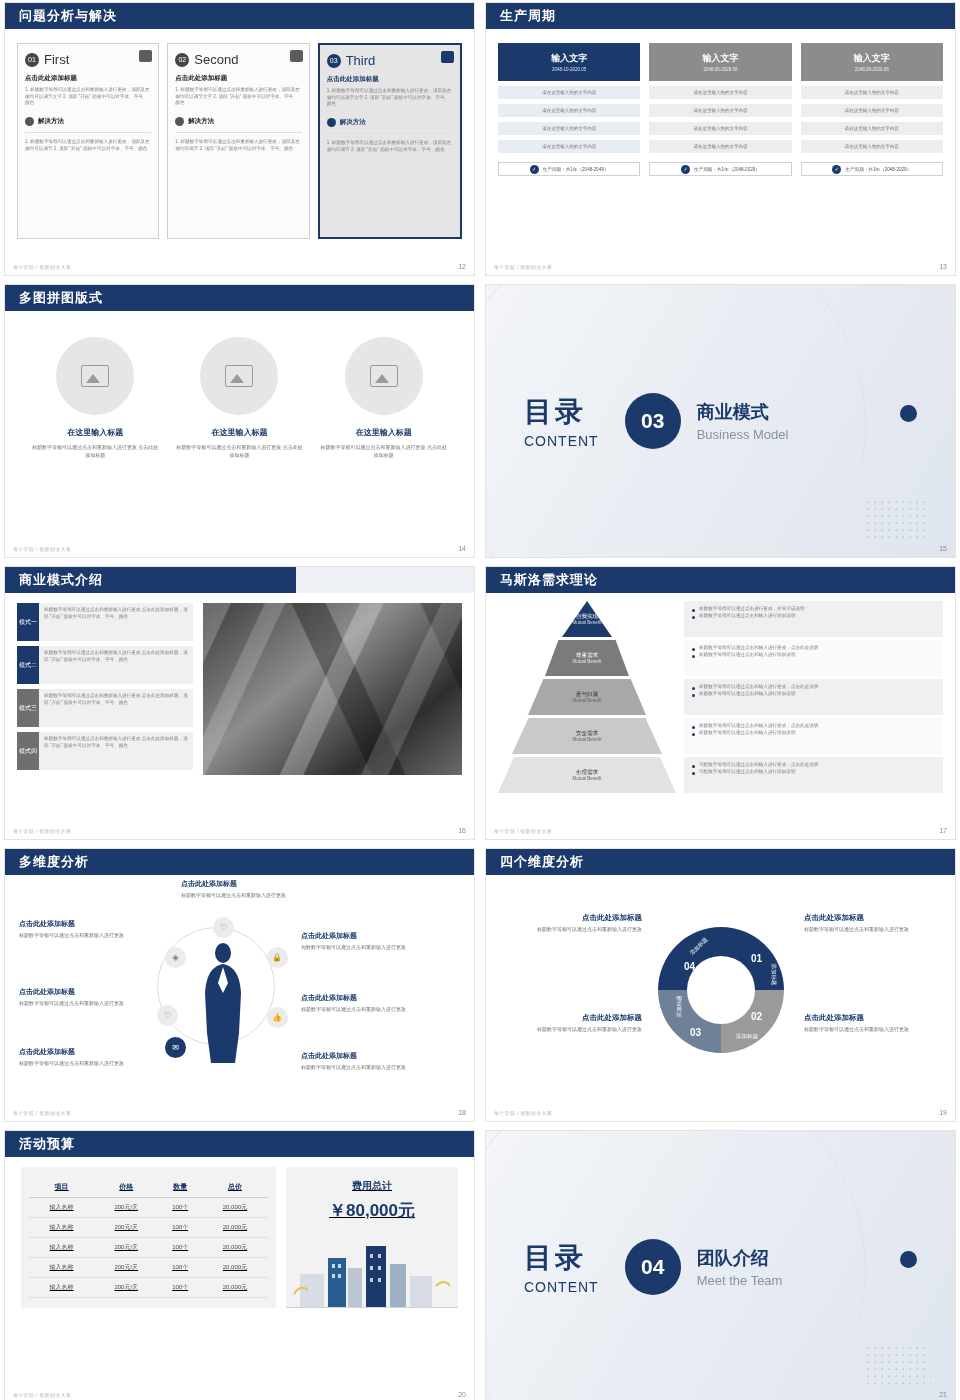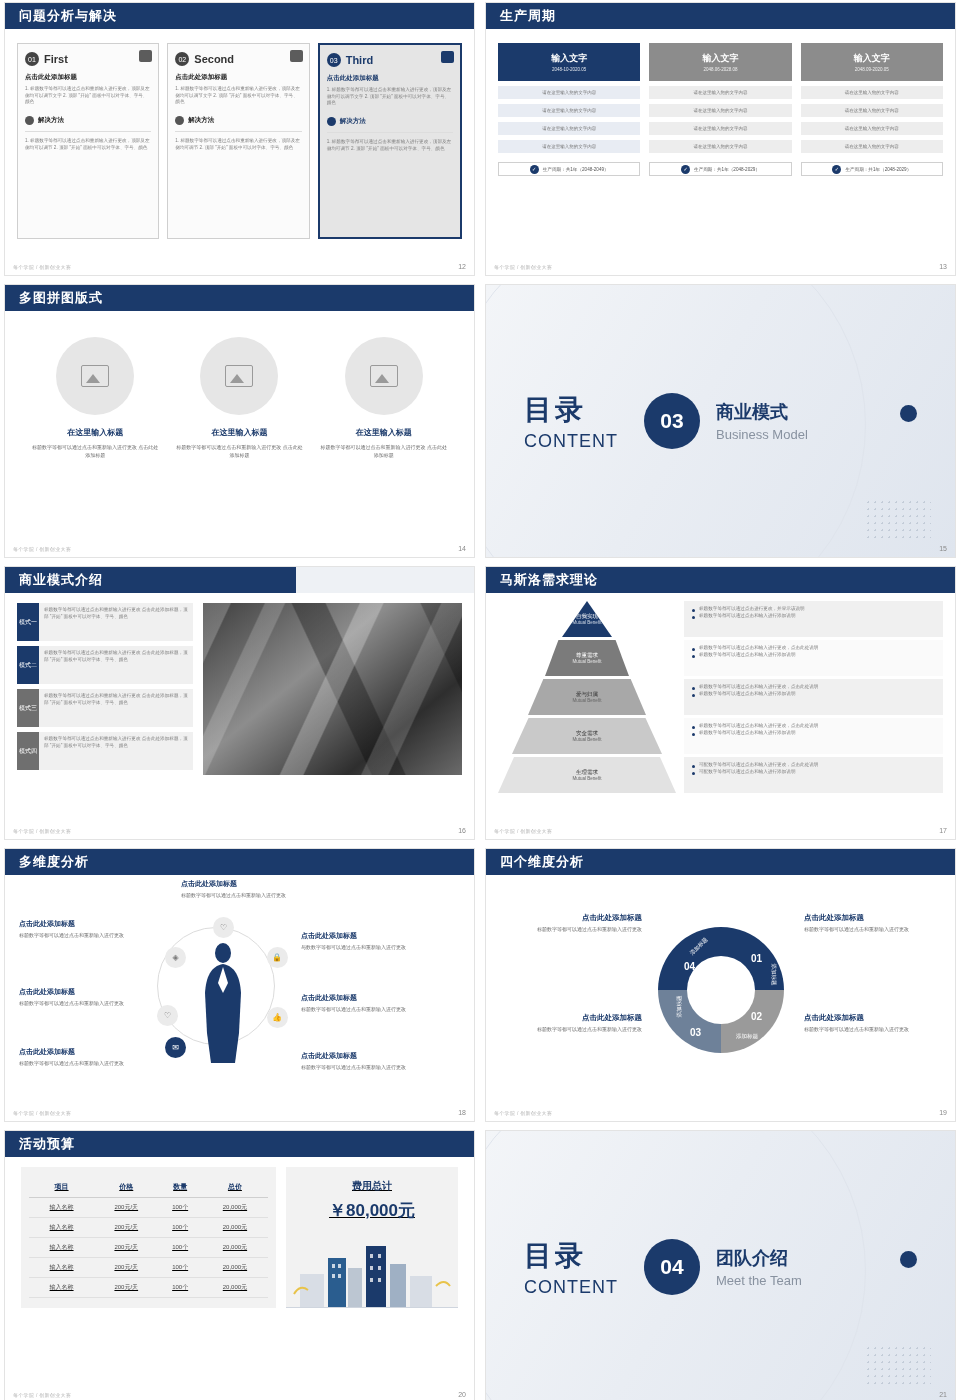--- a/index.html
+++ b/index.html
@@ -80,21 +80,21 @@
     height: 196px;
   }
   .card.active { border: 2px solid #1b3a6b; background: #e5e5e5; }
   .card-top { display: flex; align-items: center; gap: 5px; }
   .num-badge {
     background: #444; color: #fff; border-radius: 50%;
     width: 14px; height: 14px; font-size: 7px;
     display: flex; align-items: center; justify-content: center;
   }
   .num-badge.blue { background: #1b3a6b; }
-  .card-en { font-size: 11px; font-weight: bold; color: #333; }
+  .card-en { font-size: 13px; font-weight: normal; color: #333; }
   .card-en.blue { color: #1b3a6b; }
   .card-icon {
     position: absolute; right: 6px; top: 6px;
     width: 13px; height: 12px; background: #5c5c5c;
     border-radius: 2px;
   }
   .card-icon.blue { background: #1b3a6b; }
   .card-title { font-size: 6.5px; font-weight: bold; color: #222; margin: 7px 0 4px; }
   .card-title.blue { color: #1b3a6b; }
   .sol { display: flex; align-items: center; gap: 4px; margin-top: 10px; }
@@ -141,21 +141,21 @@
   .s14-t { font-size: 8px; font-weight: bold; color: #1b3a6b; margin-bottom: 6px; }
 
   
   .sec {
     position: relative; height: 100%;
     background: linear-gradient(120deg,#f3f5f8 0%,#e9edf3 45%,#dfe5ee 100%);
     display: flex; align-items: center; padding-left: 38px;
   }
   .sec-left { }
   .sec-cn { font-size: 28px; font-weight: bold; color: #1b3a6b; letter-spacing: 3px; }
-  .sec-en { font-size: 18px; color: #1b3a6b; letter-spacing: 1px; margin-top: 2px; }
+  .sec-en { font-size: 14px; color: #1b3a6b; letter-spacing: 1px; margin-top: 2px; }
   .sec-circle {
     width: 56px; height: 56px; border-radius: 50%; background: #1b3a6b;
     color: #fff; font-size: 21px; font-weight: bold;
     display: flex; align-items: center; justify-content: center;
     margin: 0 16px 0 26px;
   }
   .sec-title-cn { font-size: 18px; font-weight: bold; color: #1b3a6b; }
   .sec-title-en { font-size: 13px; color: #8892a0; margin-top: 3px; }
   .sec-dot { position: absolute; right: 38px; top: 44%; width: 17px; height: 17px; border-radius: 50%; background: #1b3a6b; }
   .dot-grid { position: absolute; right: 24px; bottom: 18px; width: 66px; height: 40px;

